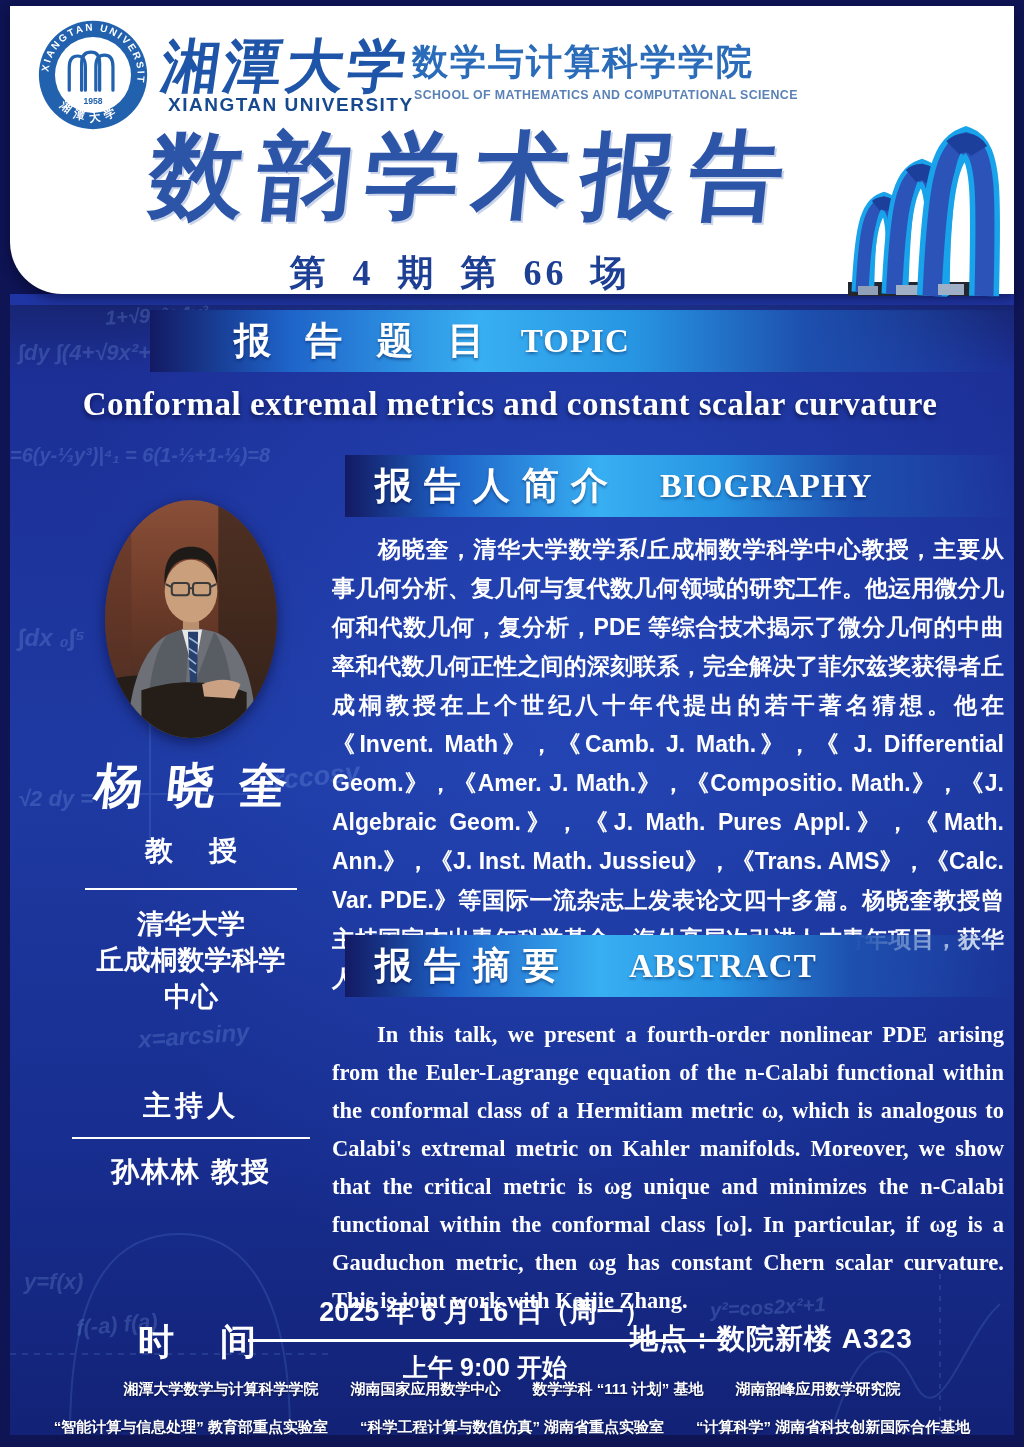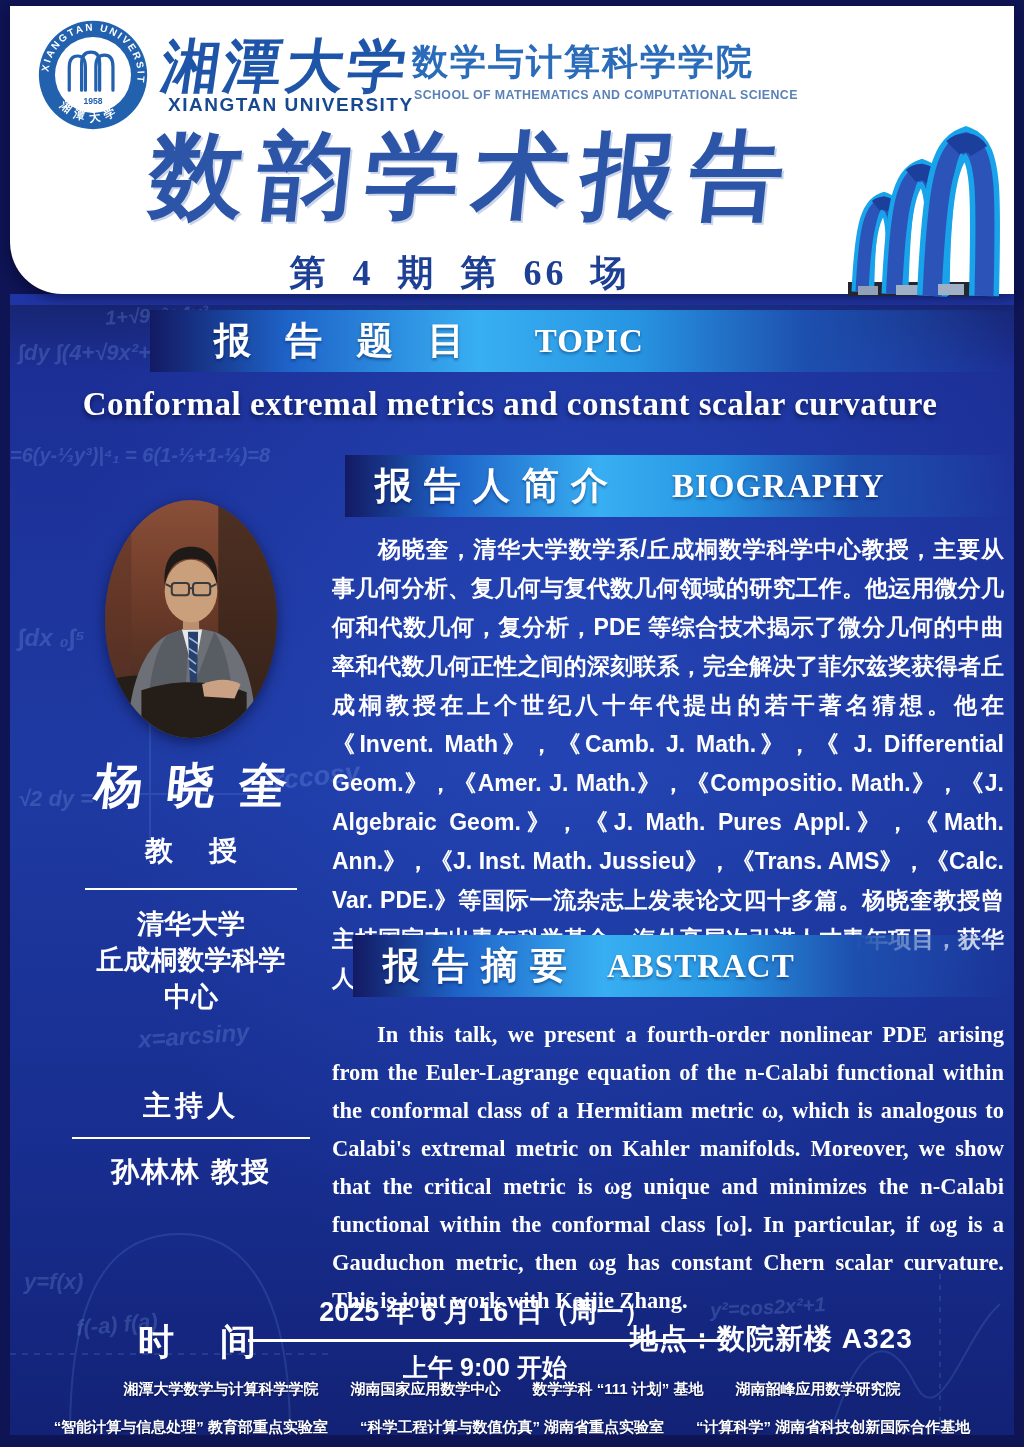--- a/index.html
+++ b/index.html
@@ -36,23 +36,23 @@
   .d5{top:468px;left:248px;font-size:27px;transform:rotate(-6deg);}
   .d6{top:728px;left:128px;font-size:24px;transform:rotate(-4deg);}
   .d7{top:975px;left:14px;font-size:22px;}
   .d8{top:1018px;left:66px;font-size:22px;transform:rotate(-5deg);}
   .d9{top:1002px;left:700px;font-size:20px;transform:rotate(-3deg);}
   .d10{top:492px;left:8px;font-size:22px;}
   .doodle-svg{position:absolute;left:0;top:0;width:100%;height:100%;pointer-events:none;}
   
   .band{position:absolute;right:0;height:62px;display:flex;align-items:center;
         background:linear-gradient(90deg,#131a63 0%,#1e63c8 16%,#38aff2 38%,#2795e2 56%,#1d4fae 76%,rgba(27,47,142,0) 100%);}
-  .band-topic{top:16px;left:140px;padding-left:64px;gap:58px;}
-  .band-bio{top:161px;left:335px;padding-left:30px;gap:52px;}
-  .band-abs{top:641px;left:335px;padding-left:30px;gap:28px;margin-left:8px;}
+  .band-topic{top:16px;left:140px;padding-left:84px;gap:24px;}
+  .band-bio{top:161px;left:335px;padding-left:30px;gap:40px;}
+  .band-abs{top:641px;left:335px;padding-left:30px;gap:58px;}
   .band-cn{font-size:37px;font-weight:800;color:#fff;letter-spacing:12px;white-space:nowrap;text-shadow:0 2px 3px rgba(0,20,70,.45);}
   .band-en{font-family:"Liberation Serif",serif;font-size:33px;font-weight:700;color:#fff;letter-spacing:1px;white-space:nowrap;
            text-shadow:0 2px 3px rgba(0,20,70,.45);}
   .topic-title{position:absolute;left:0;right:4px;top:92px;text-align:center;color:#fff;
            font-family:"Liberation Serif",serif;font-size:33px;font-weight:700;letter-spacing:.5px;
            text-shadow:0 3px 5px rgba(0,0,30,.55);white-space:nowrap;}
   
   .left-col{position:absolute;left:40px;top:206px;width:282px;text-align:center;color:#fff;}
   .photo{width:172px;height:238px;margin:0 auto;border-radius:50%;overflow:hidden;box-shadow:0 4px 14px rgba(0,0,30,.5);}
   .speaker-name{margin-top:16px;font-size:48px;font-weight:900;letter-spacing:24px;text-indent:24px;

